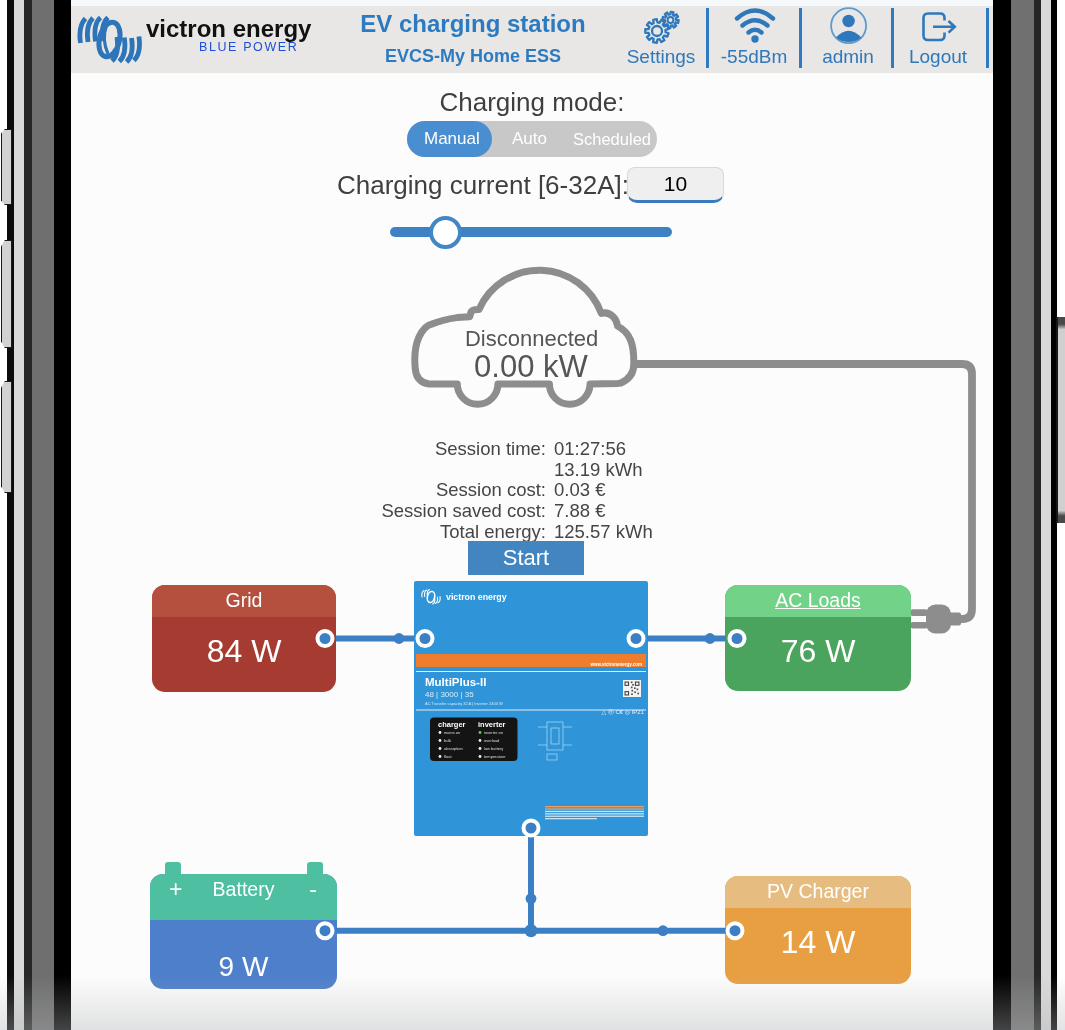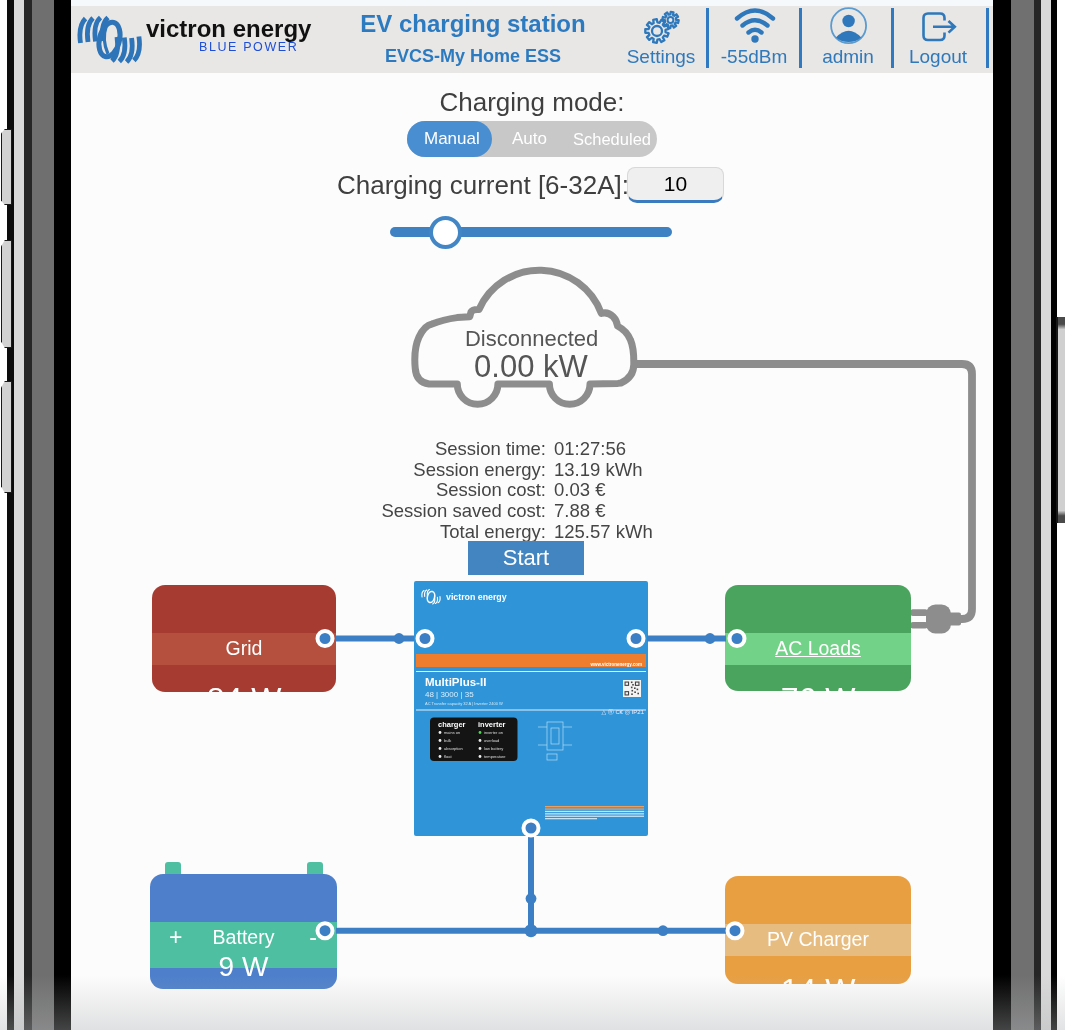--- a/index.html
+++ b/index.html
@@ -51,21 +51,21 @@
 
   
   .srow { width:922px; height:20.7px; font-size:18.5px; color:#454545; }
   .srow .lab { position:absolute; left:175px; width:300px; text-align:right; }
   .srow .val { position:absolute; left:483px; }
   #startbtn { left:397px; top:541px; width:116px; height:34px; background:#4385c1;
      color:#fff; font-size:22px; text-align:center; line-height:33px; }
 
   
   .bx { border-radius:13px; overflow:hidden; color:#fff; text-align:center; }
-  .bx .band { width:100%; height:32px; font-size:19.5px; line-height:31px;margin-top:48px; }
+  .bx .band { width:100%; height:32px; font-size:19.5px; line-height:31px; }
   #grid  { left:81px;  top:585px; width:184px; height:107px; background:#a63c31; }
   #grid .band { background:#b5503f; }
   #acl   { left:654px; top:585px; width:186px; height:106px; background:#4ba45e; }
   #acl .band { background:#72d287;text-decoration:underline; }
   #pv    { left:654px; top:876px; width:186px; height:108px; background:#e89f42; }
   #pv .band { background:#e7bc80; }
   #batt  { left:79px;  top:874px; width:187px; height:115px; background:#4d7fcb; }
   #batt .band { background:#4fbfa2; height:46px; line-height:30px; }
   .watt { font-size:32px; margin-top:16px; }
   .term { top:862px; width:16px; height:13px; background:#4fbfa2; border-radius:3px 3px 0 0; }
@@ -182,21 +182,20 @@
         <rect x="521" y="342.5" width="25" height="29" rx="9.5"></rect>
         <rect x="542" y="350.5" width="14" height="13" rx="2"></rect>
       </g>
     </svg>
 
     <div class="abs srow" style="left:0; top:438px;">
         <span class="lab">Session time:</span>
         <span class="val">01:27:56</span>
       </div>
     <div class="abs srow" style="left:0; top:458.7px;">
-        <span class="lab">Session energy:</span>
         <span class="val">13.19 kWh</span>
       </div>
     <div class="abs srow" style="left:0; top:479.4px;">
         <span class="lab">Session cost:</span>
         <span class="val">0.03 €</span>
       </div>
     <div class="abs srow" style="left:0; top:500.1px;">
         <span class="lab">Session saved cost:</span>
         <span class="val">7.88 €</span>
       </div>

